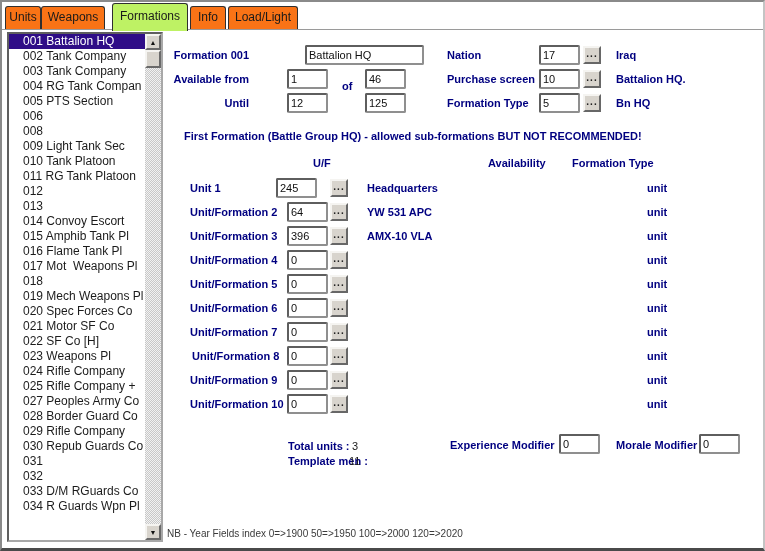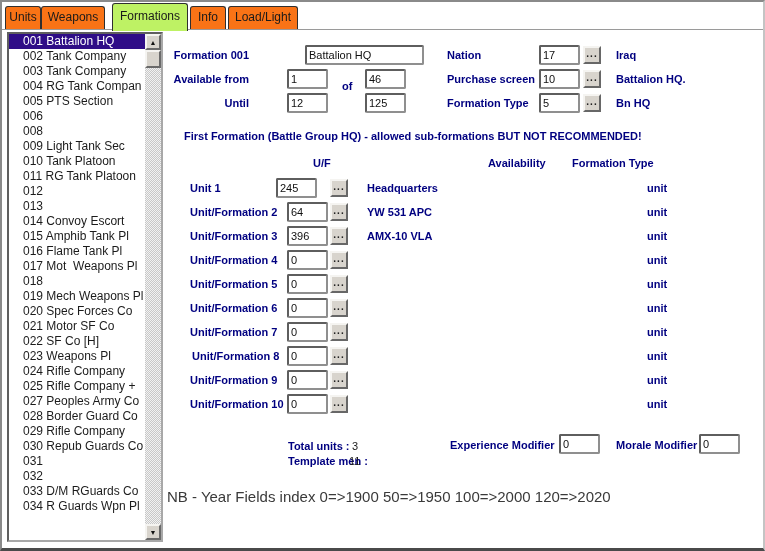--- a/index.html
+++ b/index.html
@@ -42,21 +42,21 @@
     border:2px solid; border-color:#f5f4f1 #6a6a6a #6a6a6a #f5f4f1;
     font-size:7px; color:#111; display:flex; align-items:center; justify-content:center;
   }
   .sb-up { top:0; }
   .sb-thumb { top:16px; height:18px; }
   .sb-down { bottom:0; }
   
   .lbl { position:absolute; font-size:11px; font-weight:bold; color:var(--navy,#000080); white-space:pre;padding-left:8px; }
   .ra { text-align:right; }
   .val { position:absolute; font-size:11px; color:#1a1a1a; white-space:pre; }
-  .note { position:absolute; font-size:15px; color:#3a3a3a; white-space:pre; }
+  .note { position:absolute; font-size:10px; color:#3a3a3a; white-space:pre;margin-top:40px; }
   .tbox {
     position:absolute; height:20px; background:#fff; color:#101010;
     border:2px solid; border-color:#5e5e5e #8f8f8f #8f8f8f #5e5e5e; border-radius:2px;
     font-family:"Liberation Sans",sans-serif; font-size:11px; padding:0 2px; outline:none;
   }
   .dots {
     position:absolute; width:18px; height:18px; background:#d8d4cd; color:#222;
     border:2px solid; border-color:#f5f4f1 #676767 #676767 #f5f4f1;
     font-family:"Liberation Sans",sans-serif; font-size:10px; font-weight:bold;
     display:flex; align-items:flex-end; justify-content:center; padding:0 0 3px 0; letter-spacing:1px;

